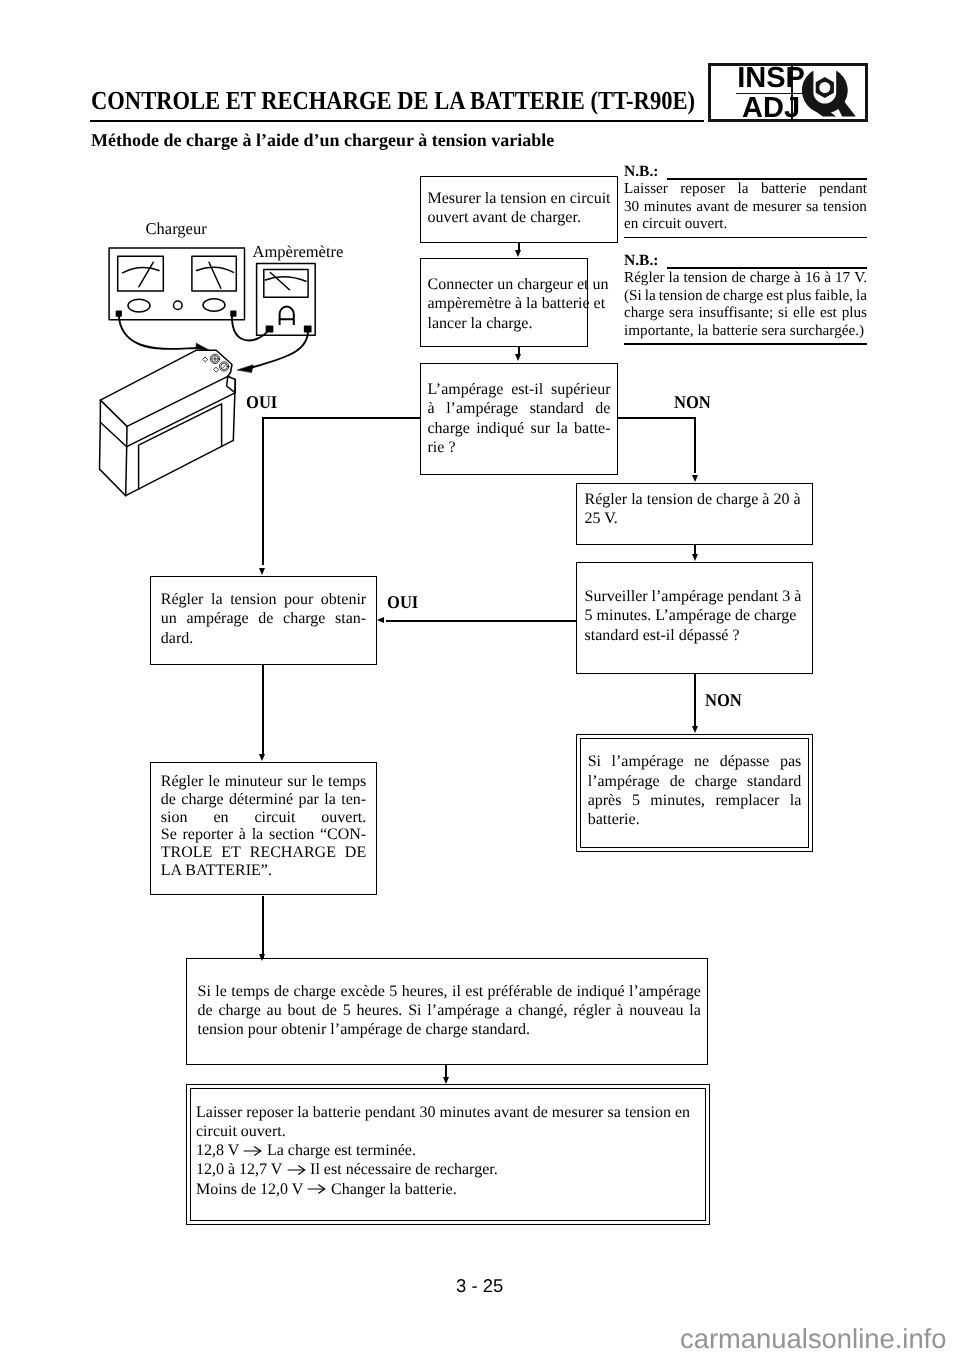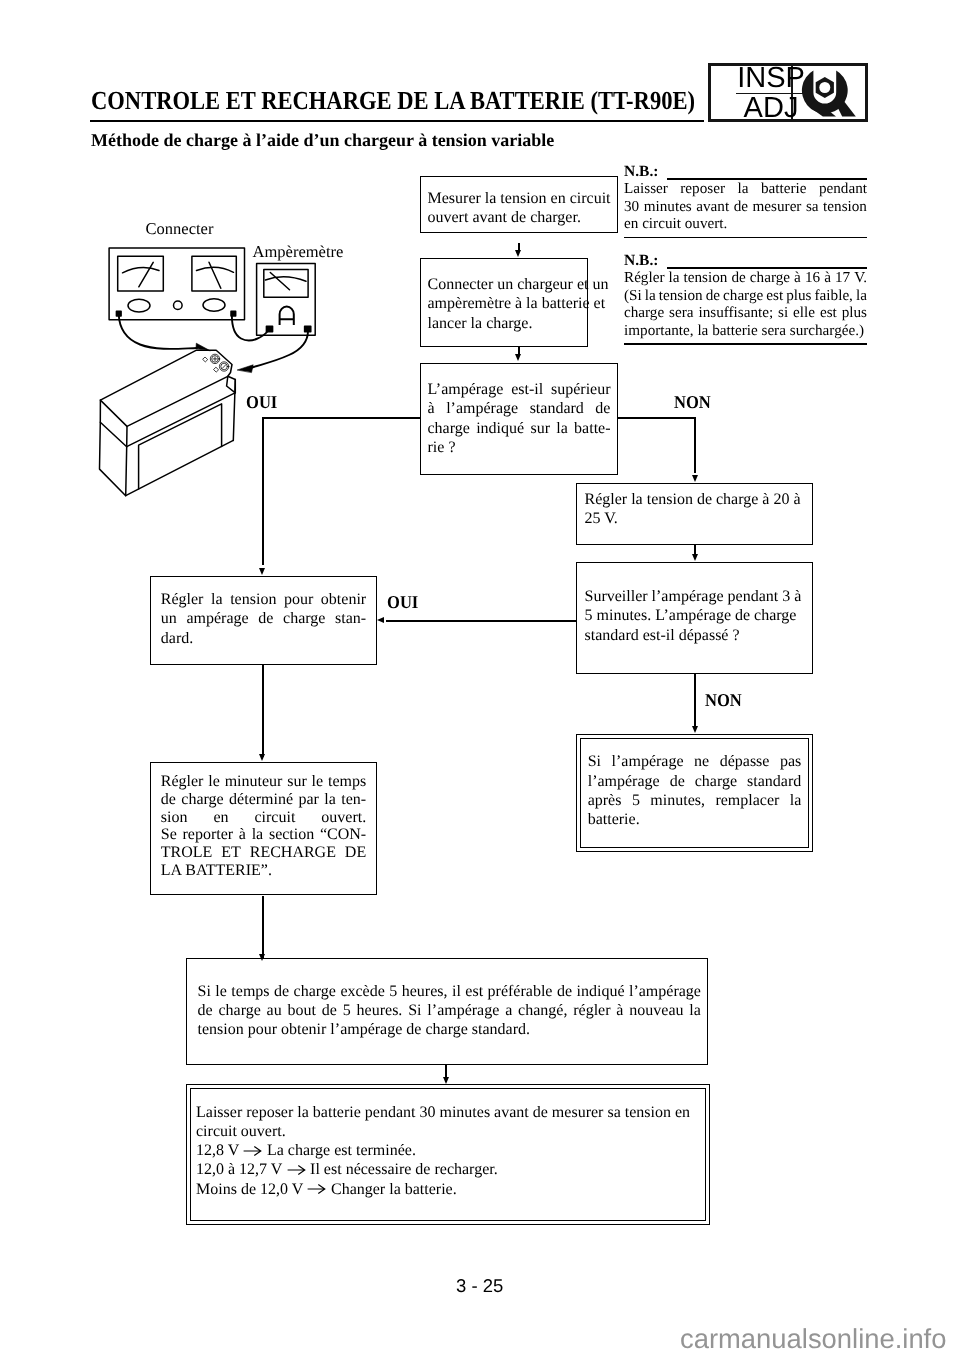--- a/index.html
+++ b/index.html
@@ -25,21 +25,21 @@
     background:#000;
   }
   #insp-adj-box {
     position:absolute; left:708px; top:63px; width:160px; height:59px;
     border:3px solid #151515; box-sizing:border-box; display:flex;
   }
   #insp-adj-text {
     width:82px; height:100%; box-sizing:border-box;
     border-right:2.6px solid #151515;
     display:flex; flex-direction:column; align-items:center; justify-content:center;
-    font-family:"Liberation Sans", sans-serif; font-weight:normal;
+    font-family:"Liberation Sans", sans-serif; font-weight:bold;
     line-height:1; padding-top:2px;padding-left:40px;
   }
   #insp-adj-text .t1 { font-size:29px; height:21px; line-height:21px; }
   #insp-adj-text .divider { width:70px; height:1.8px; background:#151515; margin:3.4px 0 3.4px 0; }
   #insp-adj-text .t2 { font-size:29px; height:21px; line-height:21px; }
   #insp-adj-icon { flex:1; display:flex; align-items:center; justify-content:center; }
   #subtitle {
     position:absolute; left:91px; top:130px;
     font-weight:bold; font-size:18px; white-space:nowrap;
   }
@@ -114,21 +114,21 @@
           <path d="M27.8 9.0 L36.9 14.3 L36.9 24.8 L27.8 30.1 L18.7 24.8 L18.7 14.3 Z"></path>
         </g>
         <circle cx="27.8" cy="19.5" r="5.5" fill="#ffffff"></circle>
       </svg>
     </div>
   </div>
 
   <div id="subtitle">Méthode de charge à l’aide d’un chargeur à tension variable</div>
 
   <div id="illus">
-    <div class="illus-label" style="left:60.6px; top:3.5px;">Connecter</div>
+    <div class="illus-label" style="left:60.6px; top:3.5px;">Chargeur</div>
     <div class="illus-label" style="left:167.6px; top:26.5px;">Ampèremètre</div>
     <svg id="illus-svg" width="330" height="290" viewBox="0 0 330 290">
       <g fill="none" stroke="#000" stroke-width="1.5" stroke-linejoin="round" stroke-linecap="round">
 
         <rect x="24.1" y="33.1" width="135.4" height="71.6"></rect>
         <rect x="32.7" y="41.3" width="45.6" height="34.7"></rect>
         <rect x="106.9" y="41.3" width="44.4" height="34.7"></rect>
         <path d="M37.5 57.8 Q56 48.6 74 55.5"></path>
         <path d="M68.2 47.3 L53.8 71.8"></path>
         <path d="M111.5 55.5 Q131 48.2 148.5 57.3"></path>
@@ -203,21 +203,21 @@
     </div>
     <div class="lines">
         <div class="tline jt"><span>Régler</span><span>la</span><span>tension</span><span>de</span><span>charge</span><span>à</span><span>16</span><span>à</span><span>17</span><span>V.</span></div>
         <div class="tline jt"><span>(Si</span><span>la</span><span>tension</span><span>de</span><span>charge</span><span>est</span><span>plus</span><span>faible,</span><span>la</span></div>
         <div class="tline jt"><span>charge</span><span>sera</span><span>insuffisante;</span><span>si</span><span>elle</span><span>est</span><span>plus</span></div>
         <div class="tline">importante, la batterie sera surchargée.)</div>
       </div>
     <div class="nbbottom"></div>
   </div>
 
-  <div class="fbox" style="left:420px; top:176px; width:198px; height:57px;">
+  <div class="fbox" style="left:420px; top:176px; width:198px; height:67px;">
     <div class="inner lines" style="padding:12px 6.5px 0 6.5px">
         <div class="tline">Mesurer la tension en circuit</div>
         <div class="tline">ouvert avant de charger.</div>
       </div>
   </div>
 
   <div class="fbox" style="left:420px; top:258px; width:168px; height:89px;">
     <div class="inner lines" style="padding:16px 6.5px 0 6.5px">
         <div class="tline">Connecter un chargeur et un</div>
         <div class="tline">ampèremètre à la batterie et</div>

